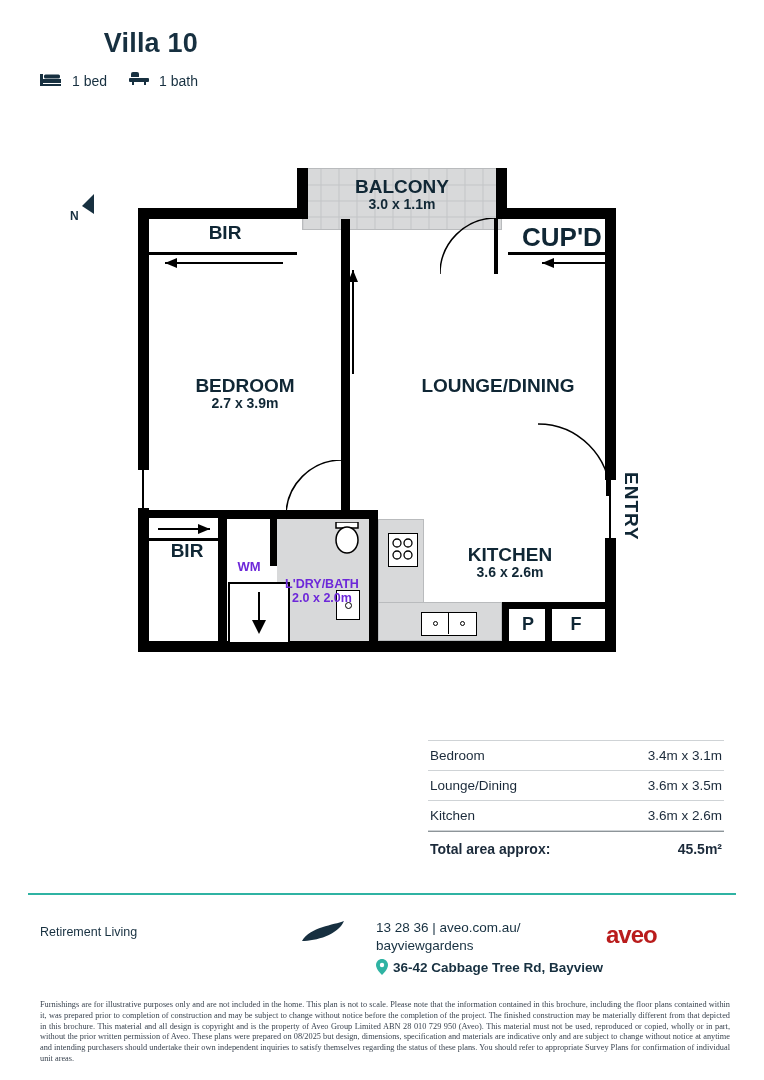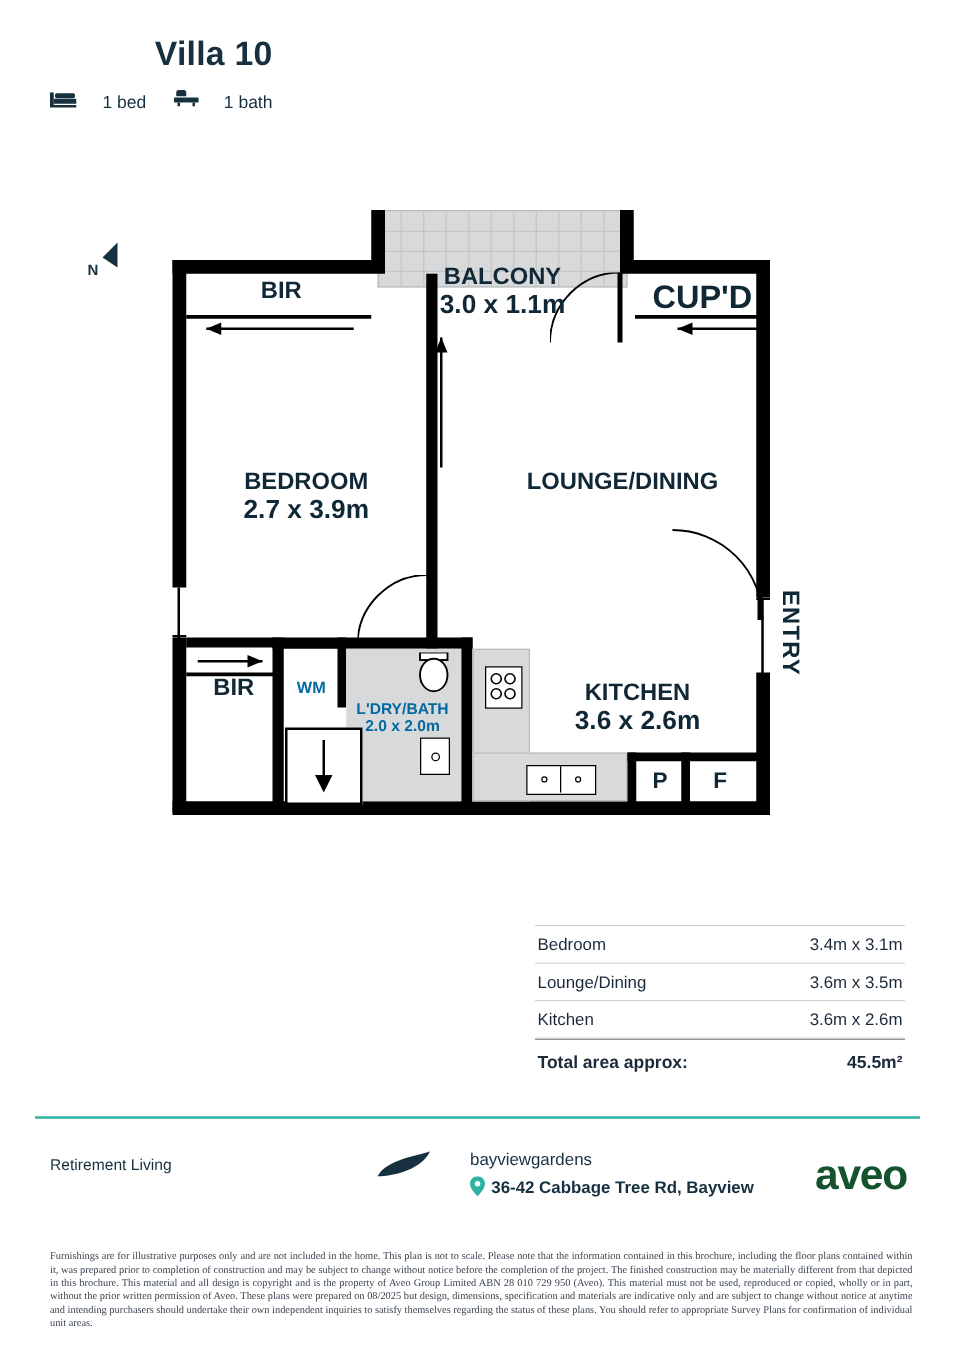--- a/index.html
+++ b/index.html
@@ -9,51 +9,51 @@
     background: #ffffff;
     font-family: "Liberation Sans", sans-serif;
     color: #1b2a3a;
     position: relative;
     overflow: hidden;
   }
   
   #header { position:absolute; left:40px; top:28px;text-align:right; }
   #title { font-size:27px; font-weight:bold; color:#173040; letter-spacing:0.2px; }
   #specs { margin-top:13px; display:flex; align-items:center; gap:22px; font-size:14px; color:#173040; }
-  .spec { display:flex; align-items:center; gap:20px; }
+  .spec { display:flex; align-items:center; gap:10px; }
   .spec-label { font-size:14px; }
   .icon-bed, .icon-bath { display:inline-block; }
   
   #plan { position:absolute; left:0; top:150px; width:764px; height:560px; }
   .wall { position:absolute; background:#000; }
   .grey { position:absolute; background:#d8d9da; }
   .label { position:absolute; text-align:center; font-weight:bold; color:#102735; line-height:1.12; }
   .label .n { font-size:19px; display:block; }
-  .label .d { font-size:21px; display:block; }
+  .label .d { font-size:14px; display:block; }
   .label-sm { font-size:15px; font-weight:bold; color:#102735; }
-  .label-xs { font-size:12.5px; font-weight:bold; color:#0369a1; text-align:center; line-height:1.15;}
+  .label-xs { font-size:12.5px; font-weight:bold; color:#6d28d9; text-align:center; line-height:1.15;margin-top:17px;}
   .thin { position:absolute; background:#000; }
   
   #compass { position:absolute; left:68px; top:42px; width:40px; height:42px; }
   
   #schedule { position:absolute; left:428px; top:740px; width:296px; font-size:13.5px; }
   .sched-row { display:flex; justify-content:space-between; padding:7px 2px; border-bottom:1px solid #cfd3d6; }
   .sched-row:first-child { border-top:1px solid #cfd3d6; }
   .sched-total { display:flex; justify-content:space-between; padding:9px 2px 0 2px; font-weight:bold; font-size:14px; border-top:1px solid #8d9599;}
   .sched-name { color:#1b2a3a; }
   .sched-val { color:#1b2a3a; }
   
   #rule { position:absolute; left:28px; top:893px; width:708px; height:2px; background:#2fb3a3; }
   #footer { position:absolute; left:28px; top:905px; width:708px; height:90px; }
   #brand { position:absolute; left:12px; top:18px; }
   #brand-name { font-size:23px; font-weight:bold; color:#173040; letter-spacing:-0.2px; }
   #brand-sub { font-size:12.5px; color:#173040; margin-top:2px; }
   #contact { position:absolute; left:348px; top:14px; font-size:13.5px; color:#173040; line-height:1.35; }
   #contact .addr { display:flex; align-items:flex-start; gap:5px; font-weight:bold; margin-top:4px;}
-  #aveo { position:absolute; left:578px; top:16px; font-size:34px; font-weight:bold; color:#14532d; letter-spacing:-1px;margin-left:46px; }
+  #aveo { position:absolute; left:578px; top:16px; font-size:24px; font-weight:bold; color:#b91c1c; letter-spacing:-1px; }
   #disclaimer { position:absolute; left:40px; top:1000px; width:690px; font-size:8.3px; color:#3a4450; line-height:1.30; text-align:justify;font-family:Liberation Serif, serif; }
 </style>
 </head>
 <body>
 
 <div id="header">
   <div id="title">Villa 10</div>
   <div id="specs">
     <div class="spec">
       <span class="icon-bed">
@@ -217,21 +217,21 @@
 
   <div class="wall" style="left:502px; top:452px; width:7px; height:50px;"></div>
   <div class="wall" style="left:502px; top:452px; width:112px; height:7px;"></div>
   <div class="wall" style="left:545px; top:452px; width:7px; height:50px;"></div>
 
   <svg style="position:absolute; left:536px; top:272px;" width="78" height="78">
     <path d="M74 74 A72 72 0 0 0 2 2" fill="none" stroke="#000" stroke-width="1.5"></path>
     <rect x="70" y="2" width="4" height="72" fill="#000"></rect>
   </svg>
 
-  <div class="label" style="left:302px; top:26px; width:200px;margin-top:35px;">
+  <div class="label" style="left:302px; top:26px; width:200px;">
     <span class="n">BALCONY</span>
     <span class="d">3.0 x 1.1m</span>
   </div>
   <div class="label" style="left:150px; top:225px; width:190px;">
     <span class="n">BEDROOM</span>
     <span class="d">2.7 x 3.9m</span>
   </div>
   <div class="label" style="left:378px; top:225px; width:240px;">
     <span class="n">LOUNGE/DINING</span>
   </div>
@@ -276,20 +276,21 @@
 <div id="footer">
   <div id="brand">
     <div id="brand-sub">Retirement Living</div>
   </div>
   <div style="position:absolute; left:272px; top:16px;">
     <svg width="46" height="22" viewBox="0 0 46 22">
       <path d="M2 20 C16 20 38 14 44 0 C34 4 10 6 2 20 Z" fill="#173040"></path>
     </svg>
   </div>
   <div id="contact">
+    <div>13 28 36 | aveo.com.au/</div>
     <div>bayviewgardens</div>
     <div class="addr">
       <span>
         <svg width="12" height="16" viewBox="0 0 12 16">
           <path d="M6 0 C2.7 0 0 2.7 0 6 C0 10.5 6 16 6 16 C6 16 12 10.5 12 6 C12 2.7 9.3 0 6 0 Z" fill="#2fb3a3"></path>
           <circle cx="6" cy="6" r="2.2" fill="#ffffff"></circle>
         </svg>
       </span>
       <span>36-42 Cabbage Tree Rd, Bayview</span>
     </div>

